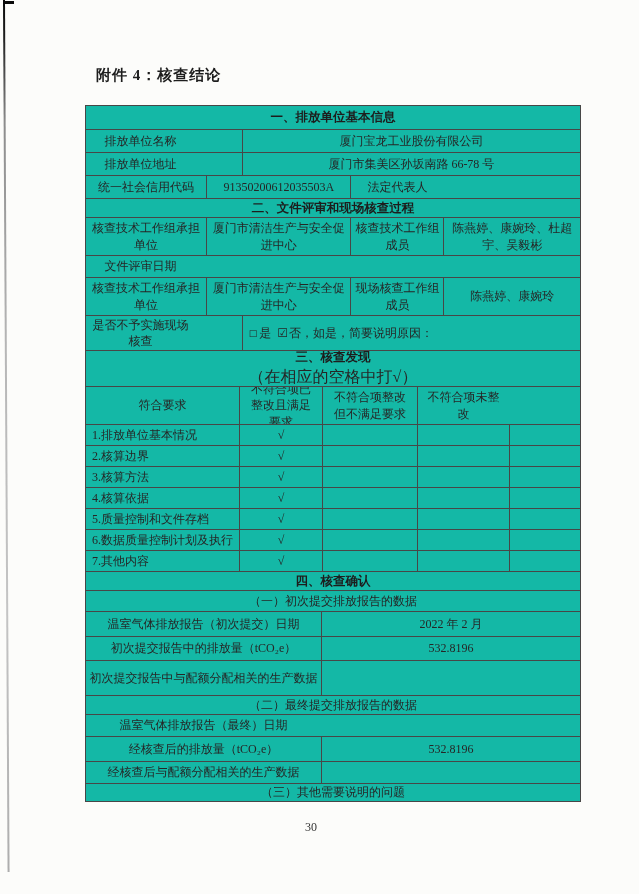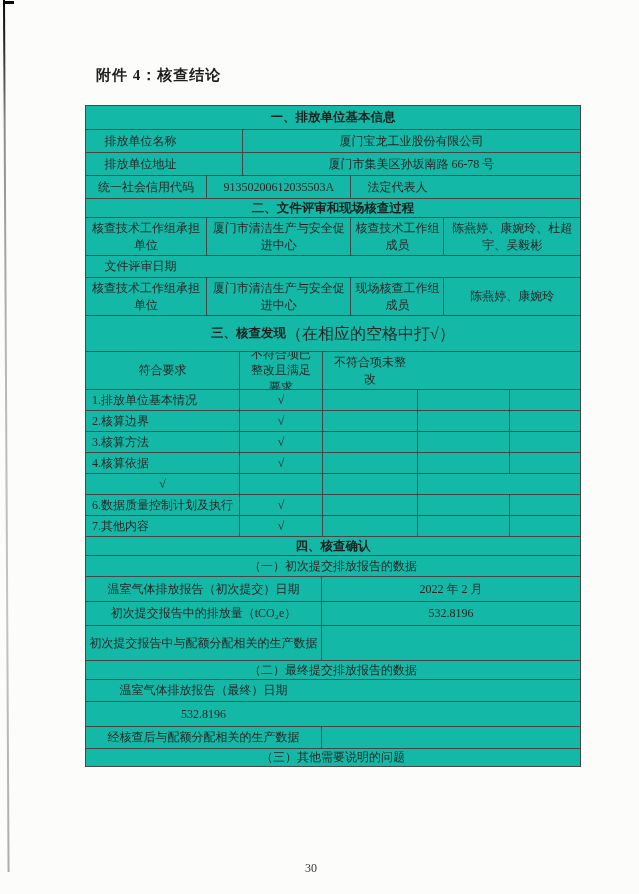--- a/index.html
+++ b/index.html
@@ -39,32 +39,32 @@
   .cell {
     display:flex; align-items:center; justify-content:center;
     text-align:center; padding:1px 3px;
     font-size:12px; line-height:1.35;
     border-left:1px solid #474747;
     color:#262626; overflow:hidden;
   }
   .cell:first-child { border-left:none; }
   .hdr  { font-weight:bold; font-size:12.5px; color:#1d1d1d; }
   .left { justify-content:flex-start; text-align:left; padding-left:6px; }
-  .colflex { flex-direction:row; }
+  .colflex { flex-direction:column; }
   .tight { padding:1px 7px; }
   .g1  { grid-template-columns:1fr; }
   .g2a { grid-template-columns:110fr 342fr;gap:47px; }
   .g4a { grid-template-columns:110fr 132fr 85fr 125fr; }
   .g5  { grid-template-columns:140fr 76fr 87fr 84fr 65fr; }
   .g2c { grid-template-columns:215fr 237fr; }
   .cb-un { font-family:"DejaVu Sans",sans-serif; font-size:9px; margin-right:2px; }
   .cb-ck { font-family:"DejaVu Sans",sans-serif; font-size:12px; margin:0 1px 0 6px; }
   .subhead { font-size:16px; font-weight:normal; }
   .page-number {
-    position:absolute; left:85px; top:861px; width:452px;
+    position:absolute; left:85px; top:820px; width:452px;
     text-align:center; font-size:12px; color:#333;
   }
 </style>
 </head>
 <body>
 
 <div class="page">
 
   <div class="edge-v"></div>
   <div class="edge-t"></div>
@@ -101,30 +101,40 @@
     </div>
     <div class="row g2a" style="height:22px">
       <div class="cell">文件评审日期</div>
     </div>
     <div class="row g4a" style="height:38px">
       <div class="cell">核查技术工作组承担单位</div>
       <div class="cell">厦门市清洁生产与安全促进中心</div>
       <div class="cell">现场核查工作组成员</div>
       <div class="cell">陈燕婷、康婉玲</div>
     </div>
+    <div class="row g2a" style="height:35px">
+      <div class="cell">是否不予实施现场核查</div>
+      <div class="cell left">
+        <span class="cb-un">□</span>
+        <span>是</span>
+        <span class="cb-ck">☑</span>
+        <span>否，如是，简要说明原因：</span>
+      </div>
+    </div>
 
     <div class="row g1" style="height:36px">
       <div class="cell colflex">
         <div class="hdr">三、核查发现</div>
         <div class="subhead">（在相应的空格中打√）</div>
       </div>
     </div>
     <div class="row g5" style="height:38px">
       <div class="cell tight">符合要求</div>
       <div class="cell tight">不符合项已整改且满足要求</div>
+      <div class="cell tight">不符合项整改但不满足要求</div>
       <div class="cell tight">不符合项未整改</div>
     </div>
 
     <div class="row g5" style="height:21px">
       <div class="cell left">1.排放单位基本情况</div>
       <div class="cell">√</div>
       <div class="cell"></div>
       <div class="cell"></div>
       <div class="cell"></div>
     </div>
@@ -143,20 +153,21 @@
       <div class="cell"></div>
     </div>
     <div class="row g5" style="height:21px">
       <div class="cell left">4.核算依据</div>
       <div class="cell">√</div>
       <div class="cell"></div>
       <div class="cell"></div>
       <div class="cell"></div>
     </div>
     <div class="row g5" style="height:21px">
+      <div class="cell left">5.质量控制和文件存档</div>
       <div class="cell">√</div>
       <div class="cell"></div>
       <div class="cell"></div>
       <div class="cell"></div>
     </div>
     <div class="row g5" style="height:21px">
       <div class="cell left">6.数据质量控制计划及执行</div>
       <div class="cell">√</div>
       <div class="cell"></div>
       <div class="cell"></div>
@@ -188,20 +199,21 @@
       <div class="cell">初次提交报告中与配额分配相关的生产数据</div>
       <div class="cell"></div>
     </div>
     <div class="row g1" style="height:19px">
       <div class="cell">（二）最终提交排放报告的数据</div>
     </div>
     <div class="row g2c" style="height:22px">
       <div class="cell">温室气体排放报告（最终）日期</div>
     </div>
     <div class="row g2c" style="height:25px">
+      <div class="cell">经核查后的排放量（tCO₂e）</div>
       <div class="cell">532.8196</div>
     </div>
     <div class="row g2c" style="height:22px">
       <div class="cell">经核查后与配额分配相关的生产数据</div>
       <div class="cell"></div>
     </div>
     <div class="row g1" style="height:18px">
       <div class="cell">（三）其他需要说明的问题</div>
     </div>
 

